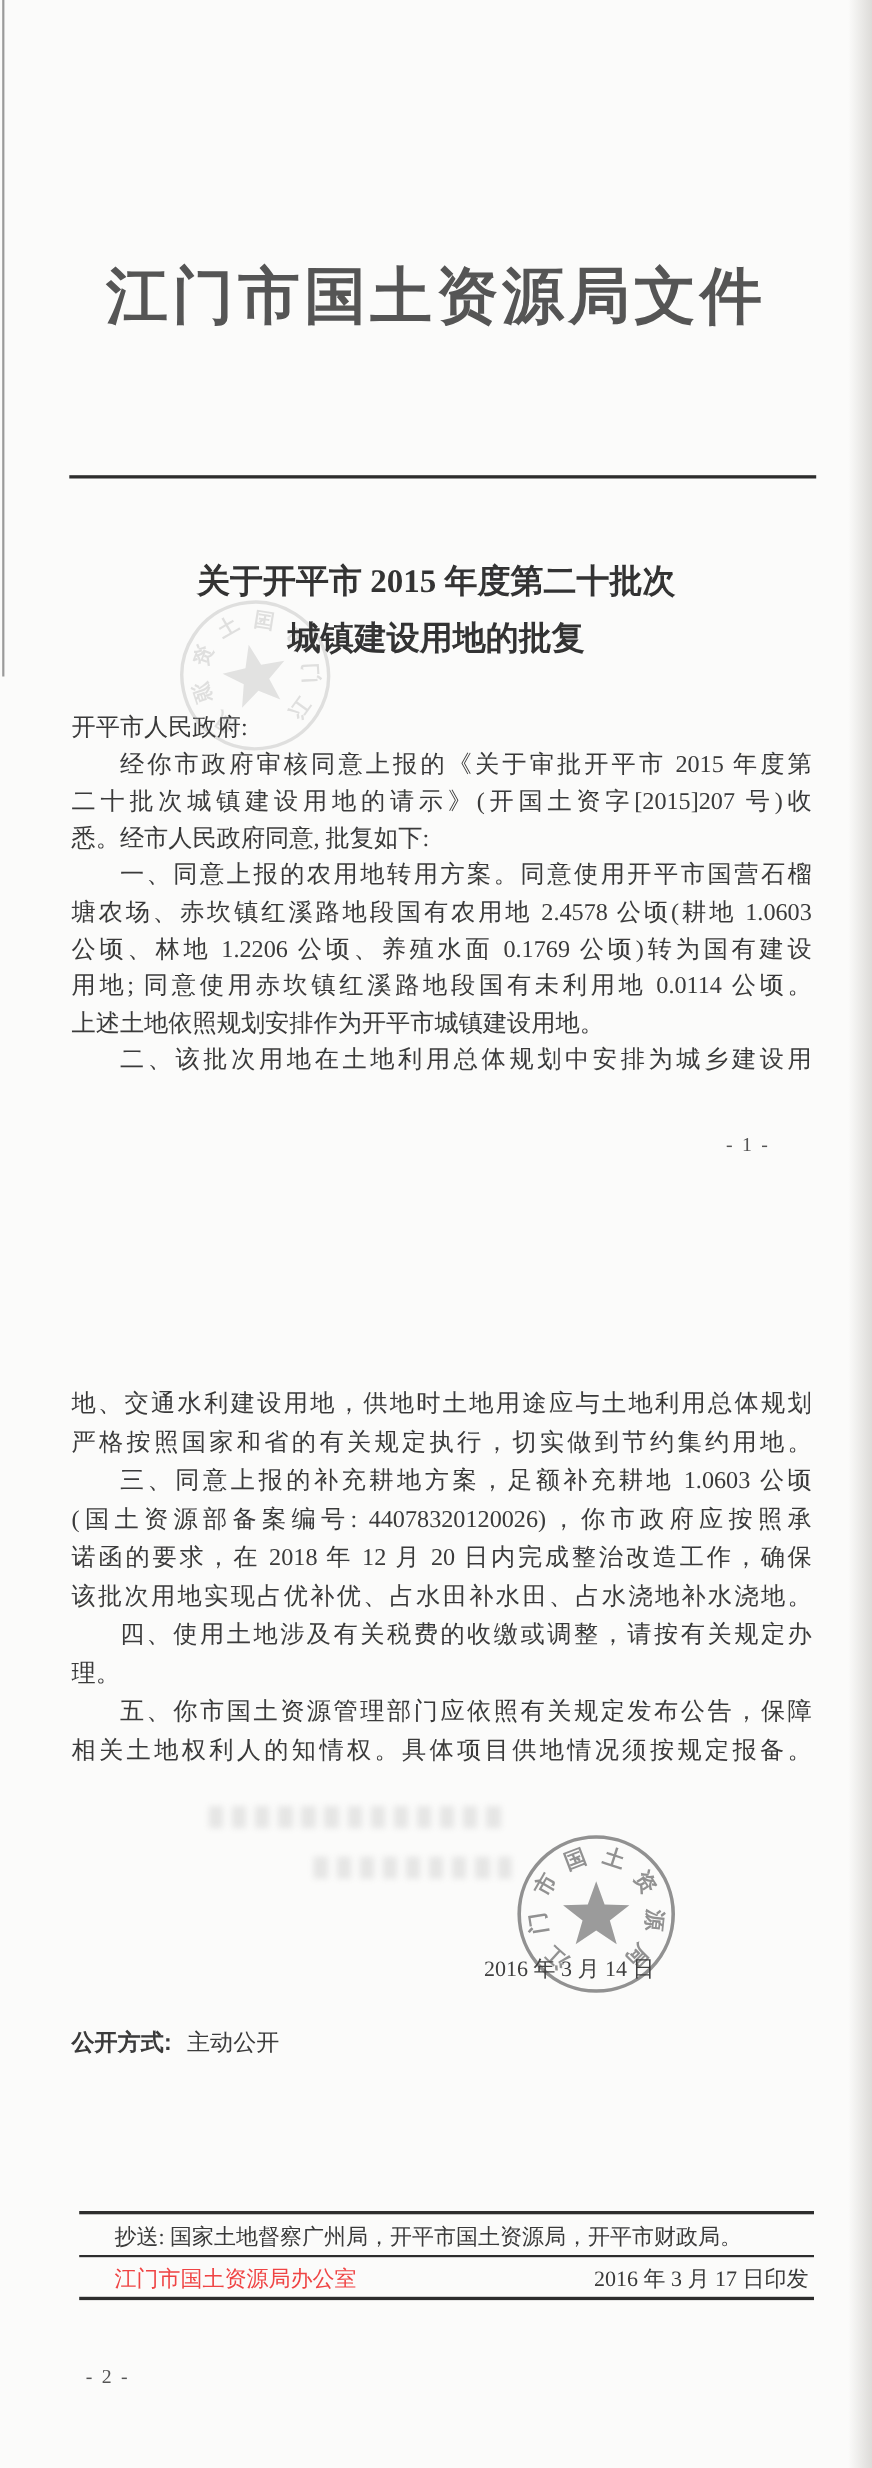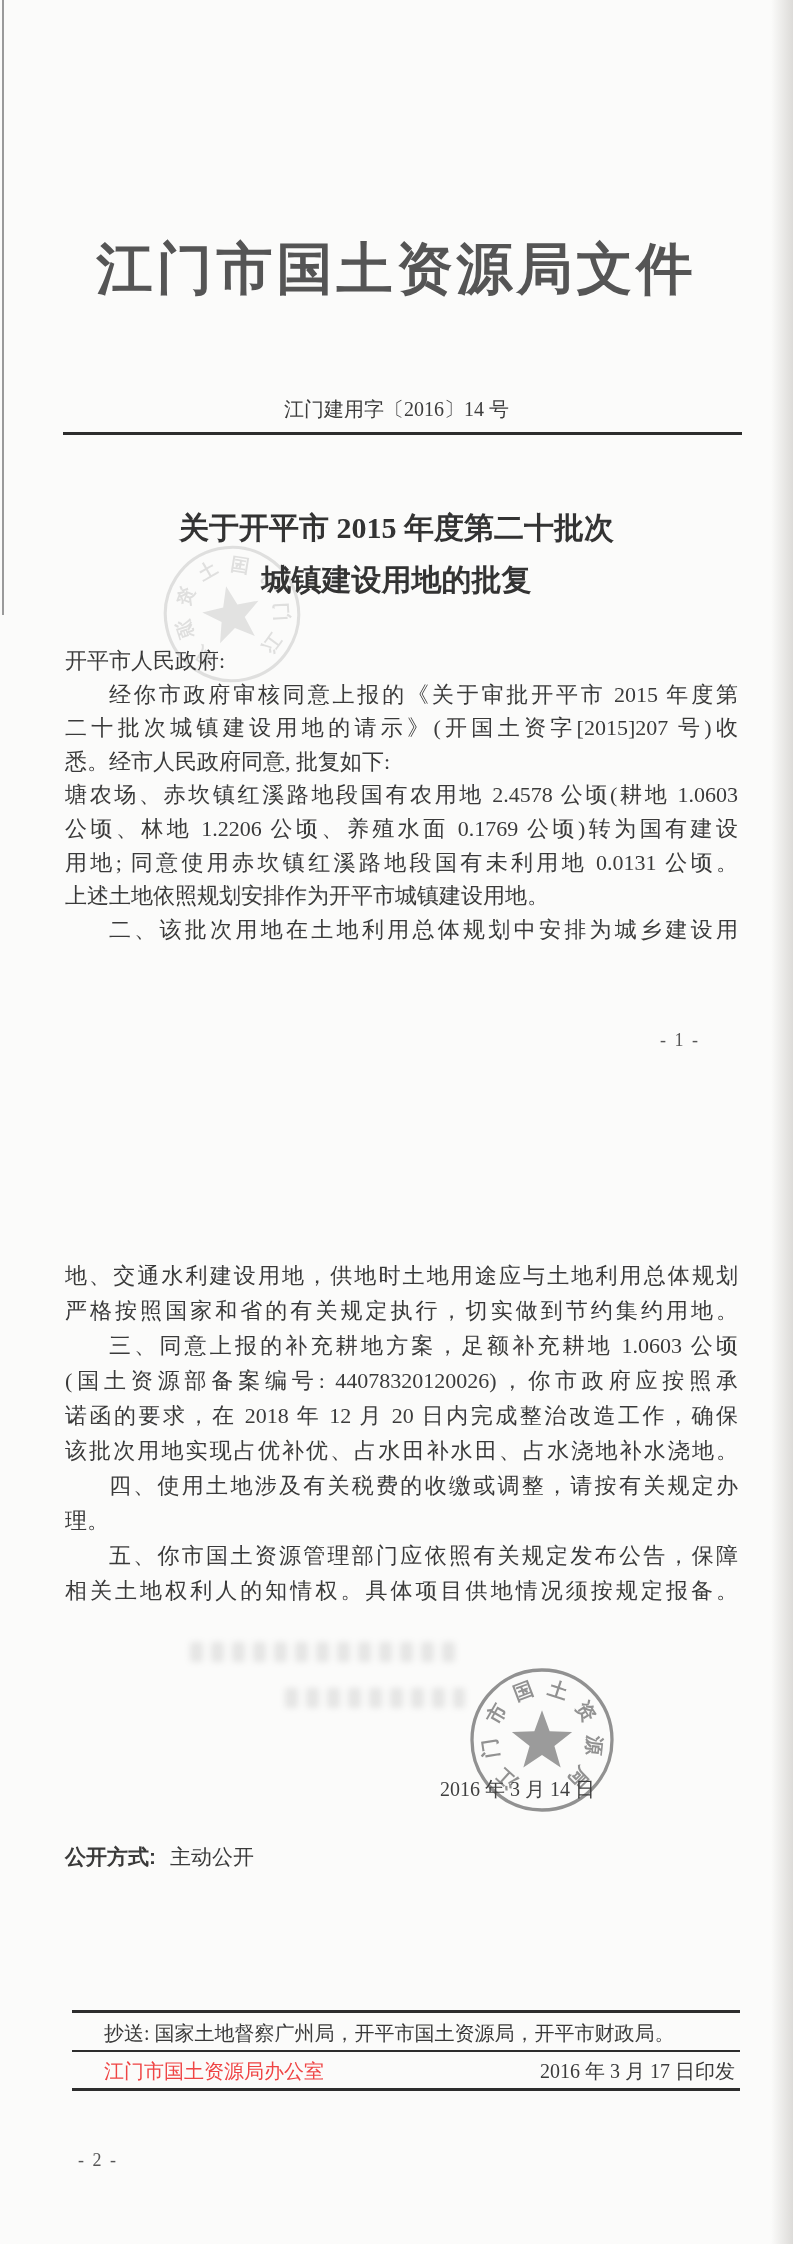--- a/index.html
+++ b/index.html
@@ -58,21 +58,20 @@
 </style>
 </head>
 <body>
 
 <div class="canvas">
 
   <div class="edge-line"></div>
   <div class="edge-shade"></div>
 
   <h1 class="agency-title">江门市国土资源局文件</h1>
-  <div class="doc-number">江门建用字〔2016〕14 号</div>
   <div class="header-rule"></div>
 
   <svg class="seal watermark" viewBox="0 0 180 180">
     <circle cx="90" cy="90" r="75" fill="none" stroke="#7f7f7f" stroke-width="3.5"></circle>
     <polygon points="90,58 98.2,80.7 122.3,81.5 103.3,96.3 110,119.5 90,106 70,119.5 76.7,96.3 57.7,81.5 81.8,80.7" fill="#8b8b8b"></polygon>
     <text x="52.5" y="131.6" transform="rotate(-138 52.5 131.6)" font-size="21" fill="#7f7f7f" text-anchor="middle" dominant-baseline="central">江</text>
     <text x="34.7" y="98.8" transform="rotate(-99 34.7 98.8)" font-size="21" fill="#7f7f7f" text-anchor="middle" dominant-baseline="central">门</text>
     <text x="41.5" y="62" transform="rotate(-60 41.5 62)" font-size="21" fill="#7f7f7f" text-anchor="middle" dominant-baseline="central">市</text>
     <text x="69.9" y="37.7" transform="rotate(-21 69.9 37.7)" font-size="21" fill="#7f7f7f" text-anchor="middle" dominant-baseline="central">国</text>
     <text x="107.3" y="36.7" transform="rotate(18 107.3 36.7)" font-size="21" fill="#7f7f7f" text-anchor="middle" dominant-baseline="central">土</text>
@@ -82,23 +81,24 @@
   </svg>
 
   <h2 class="doc-title l1">关于开平市 2015 年度第二十批次</h2>
   <h2 class="doc-title l2">城镇建设用地的批复</h2>
 
   <div class="body-block p1">
     <div class="bline">开平市人民政府:</div>
     <div class="bline indent fill">经你市政府审核同意上报的《关于审批开平市 2015 年度第</div>
     <div class="bline fill">二十批次城镇建设用地的请示》(开国土资字[2015]207 号)收</div>
     <div class="bline">悉。经市人民政府同意, 批复如下:</div>
+    <div class="bline indent fill">一、同意上报的农用地转用方案。同意使用开平市国营石榴</div>
     <div class="bline fill">塘农场、赤坎镇红溪路地段国有农用地 2.4578 公顷(耕地 1.0603</div>
     <div class="bline fill">公顷、林地 1.2206 公顷、养殖水面 0.1769 公顷)转为国有建设</div>
-    <div class="bline fill">用地; 同意使用赤坎镇红溪路地段国有未利用地 0.0131 公顷。</div>
+    <div class="bline fill">用地; 同意使用赤坎镇红溪路地段国有未利用地 0.0114 公顷。</div>
     <div class="bline">上述土地依照规划安排作为开平市城镇建设用地。</div>
     <div class="bline indent fill">二、该批次用地在土地利用总体规划中安排为城乡建设用</div>
   </div>
 
   <div class="page-num n1">- 1 -</div>
 
   <div class="body-block p2">
     <div class="bline fill">地、交通水利建设用地，供地时土地用途应与土地利用总体规划</div>
     <div class="bline fill">严格按照国家和省的有关规定执行，切实做到节约集约用地。</div>
     <div class="bline indent fill">三、同意上报的补充耕地方案，足额补充耕地 1.0603 公顷</div>

